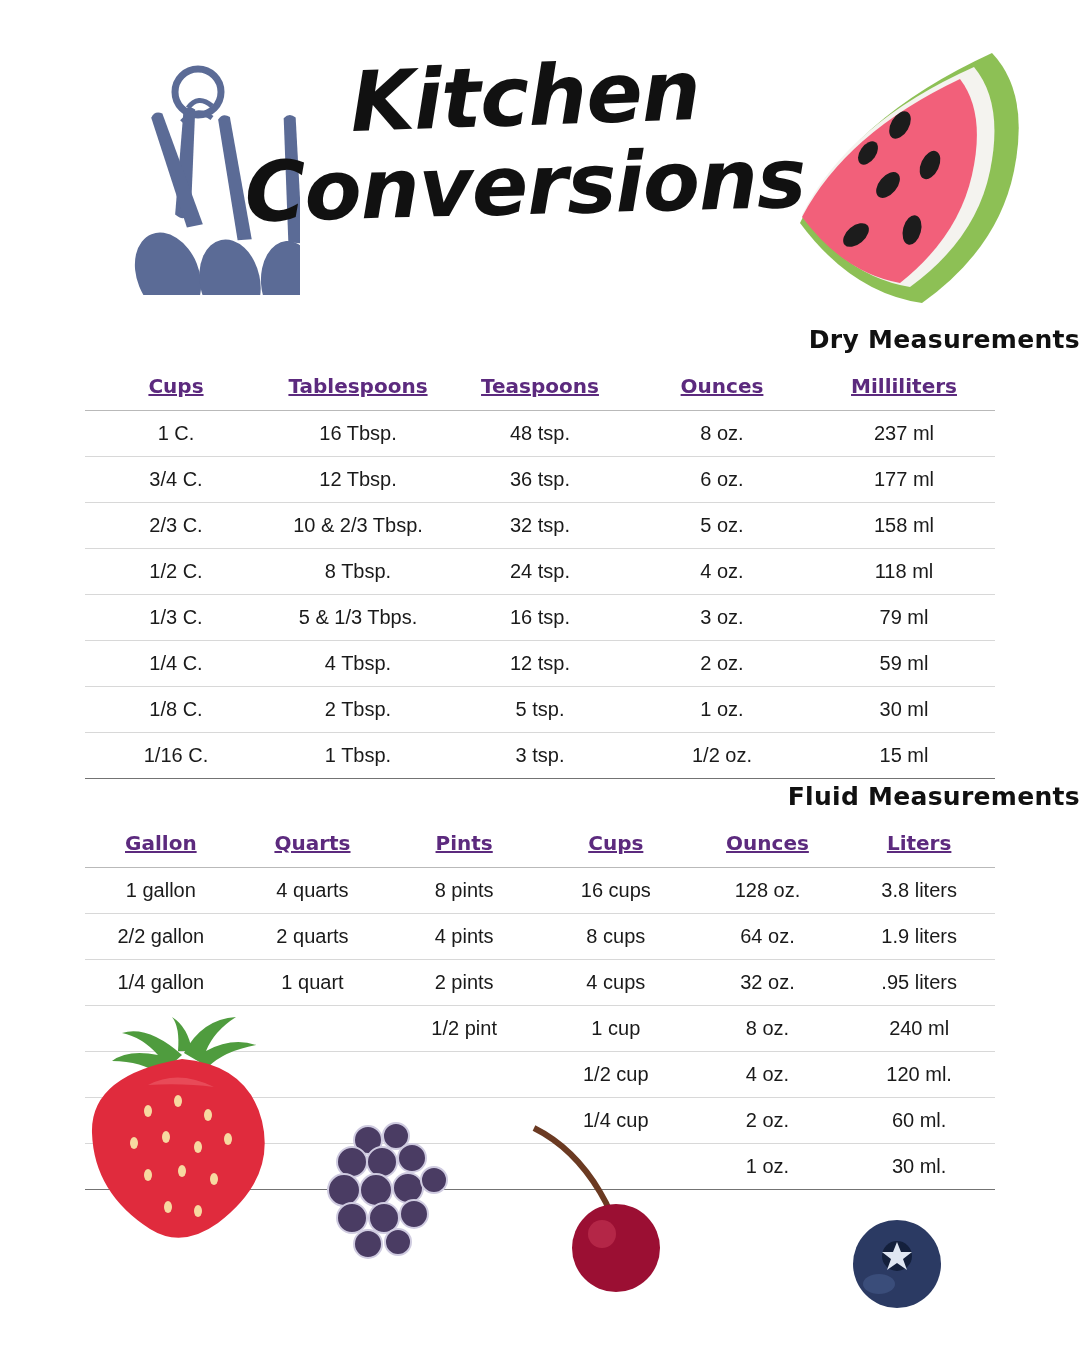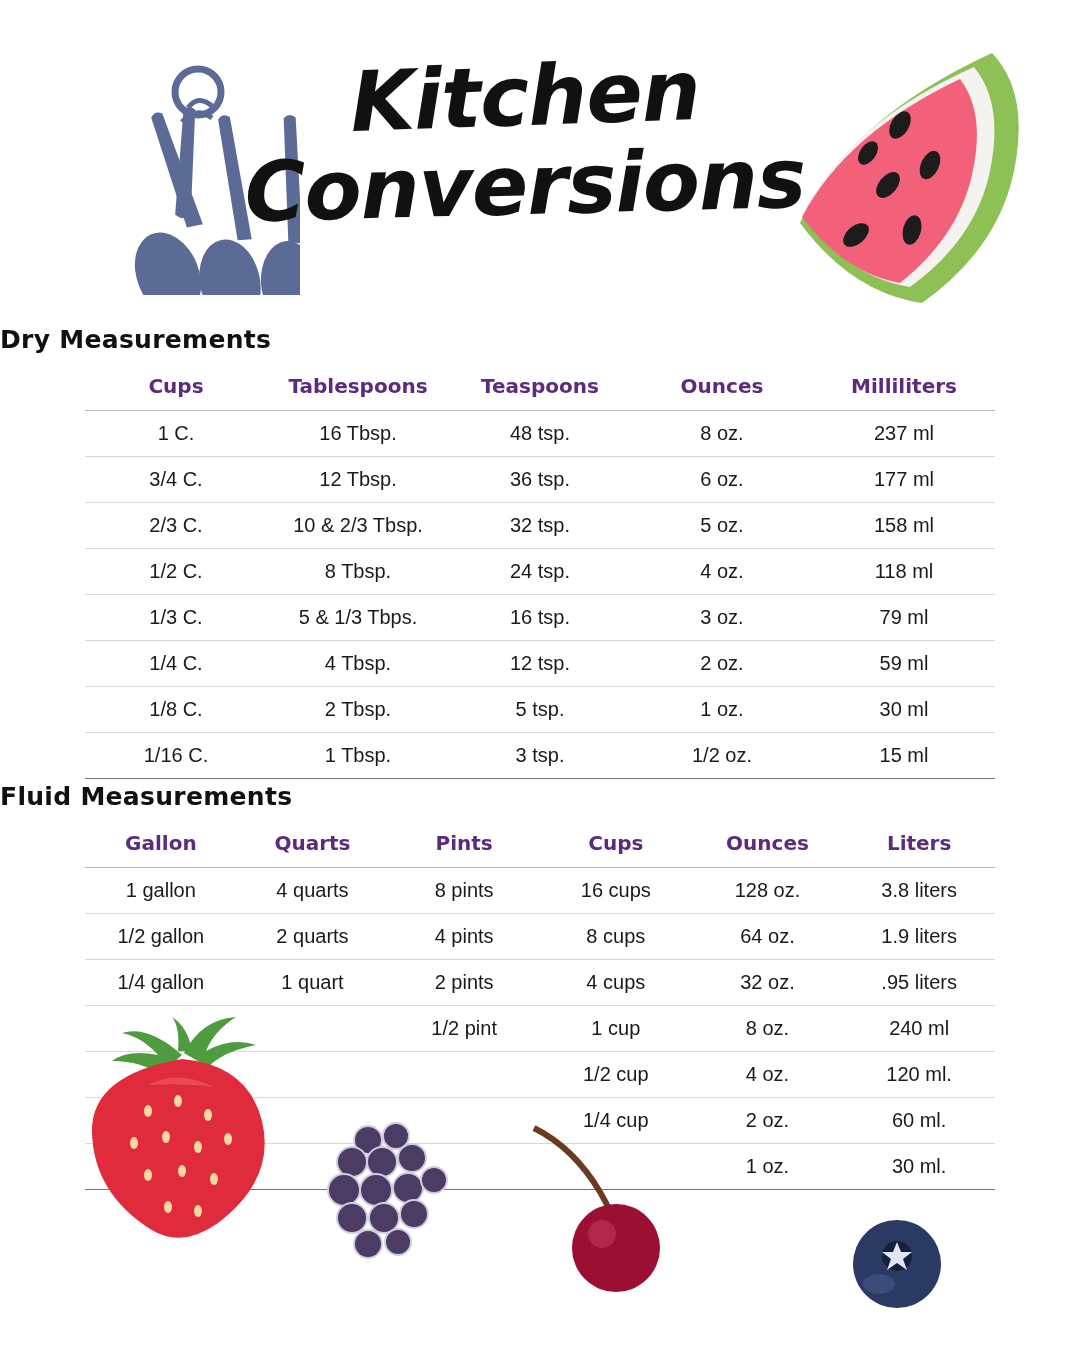--- a/index.html
+++ b/index.html
@@ -59,39 +59,41 @@
   .watermelon {
     position: absolute;
     left: 760px;
     top: 45px;
     width: 265px;
     height: 265px;
   }
 
   
   .section-title {
-    text-align: left;
+    text-align: right;
     font-family: "DejaVu Sans", sans-serif;
     font-weight: bold;
     font-size: 25px;
     color: #111111;
     letter-spacing: 0.3px;
+    padding-left: 18px;
   }
 
   table.conv {
     width: 910px;
     margin: 0 auto;
     border-collapse: collapse;
     table-layout: fixed;
   }
   table.conv th {
     font-family: "DejaVu Sans", sans-serif;
     font-weight: bold;
     font-size: 20px;
     color: #5c2a7e;
+    text-decoration: underline;
     padding: 10px 0 12px 0;
     text-align: center;
     border-bottom: 1.5px solid #b9b9b9;
   }
   table.conv td {
     font-family: "Liberation Sans", sans-serif;
     font-size: 20px;
     color: #1a1a1a;
     text-align: center;
     padding: 11px 0 11px 0;
@@ -248,21 +250,21 @@
     <tbody>
       <tr>
         <td>1 gallon</td>
         <td>4 quarts</td>
         <td>8 pints</td>
         <td>16 cups</td>
         <td>128 oz.</td>
         <td>3.8 liters</td>
       </tr>
       <tr>
-        <td>1/2 gallon</td>
+        <td>2/2 gallon</td>
         <td>2 quarts</td>
         <td>4 pints</td>
         <td>8 cups</td>
         <td>64 oz.</td>
         <td>1.9 liters</td>
       </tr>
       <tr>
         <td>1/4 gallon</td>
         <td>1 quart</td>
         <td>2 pints</td>

